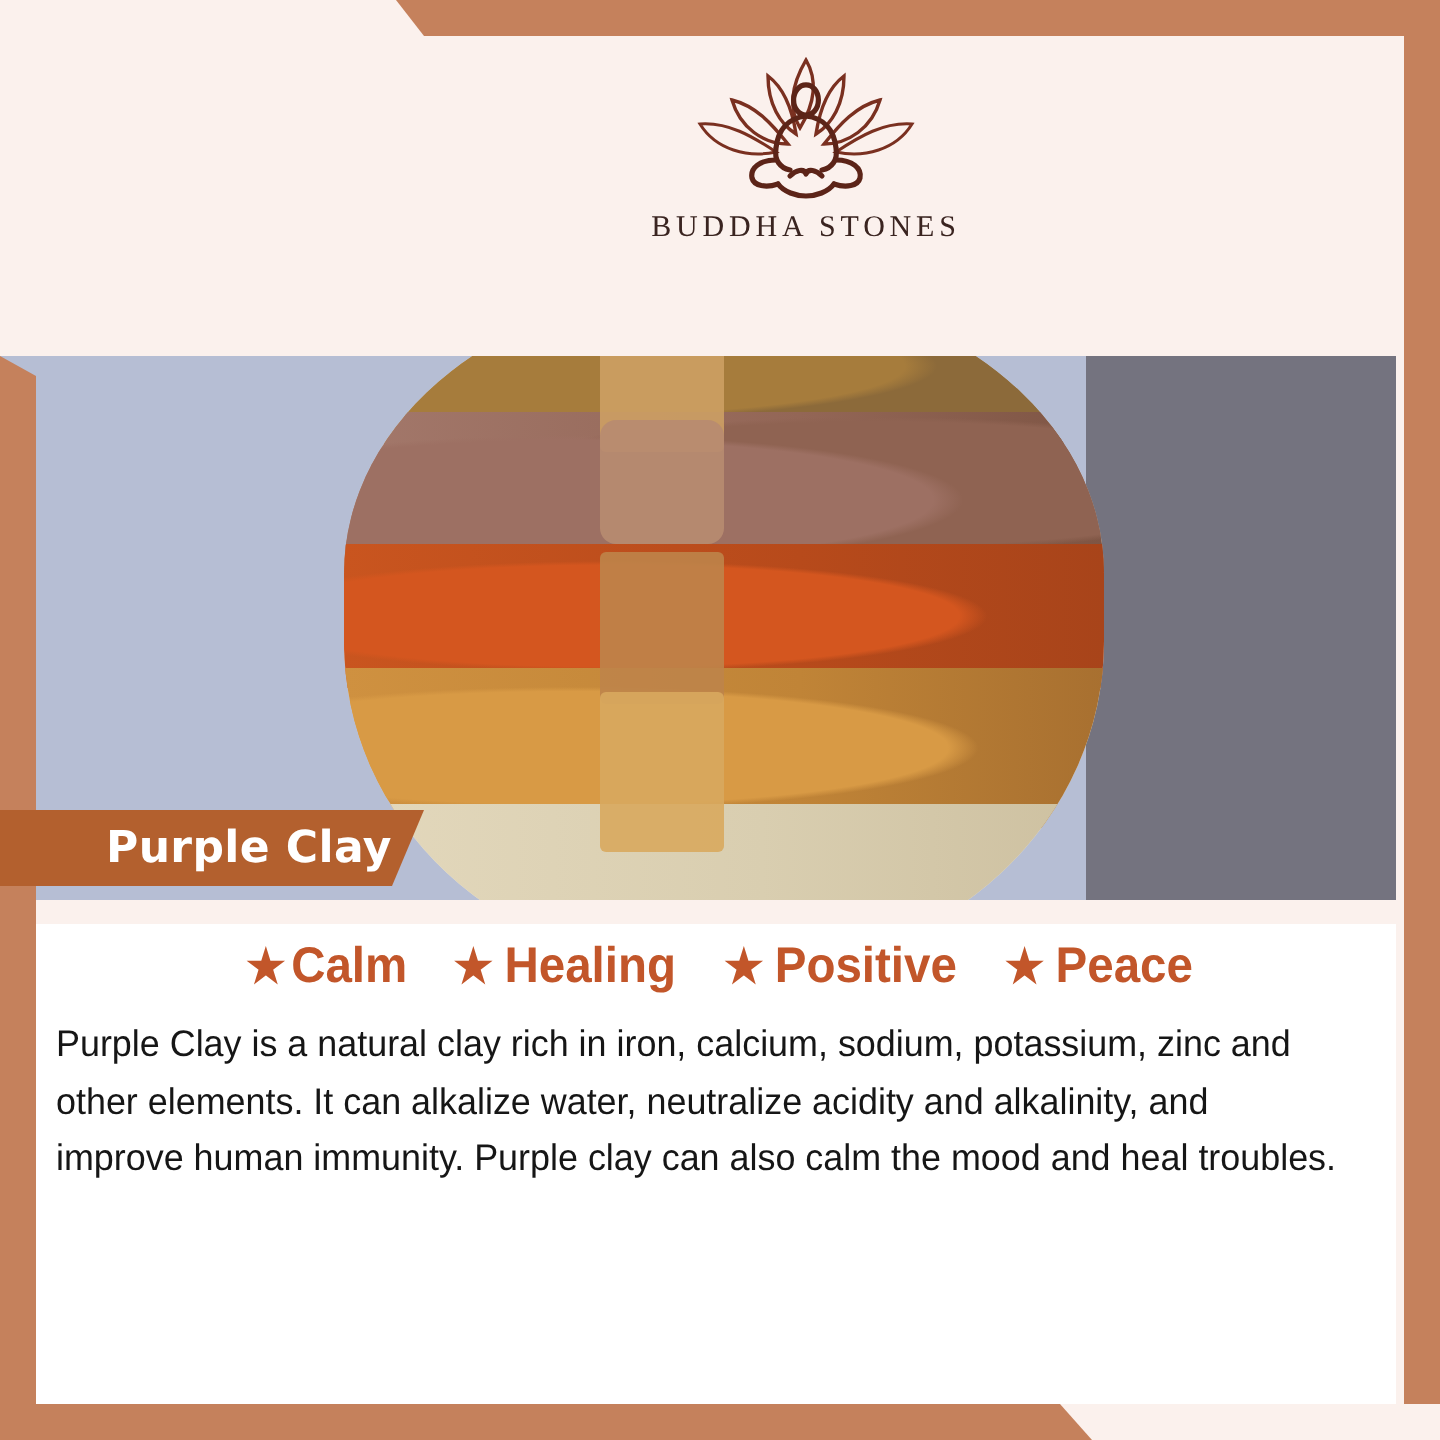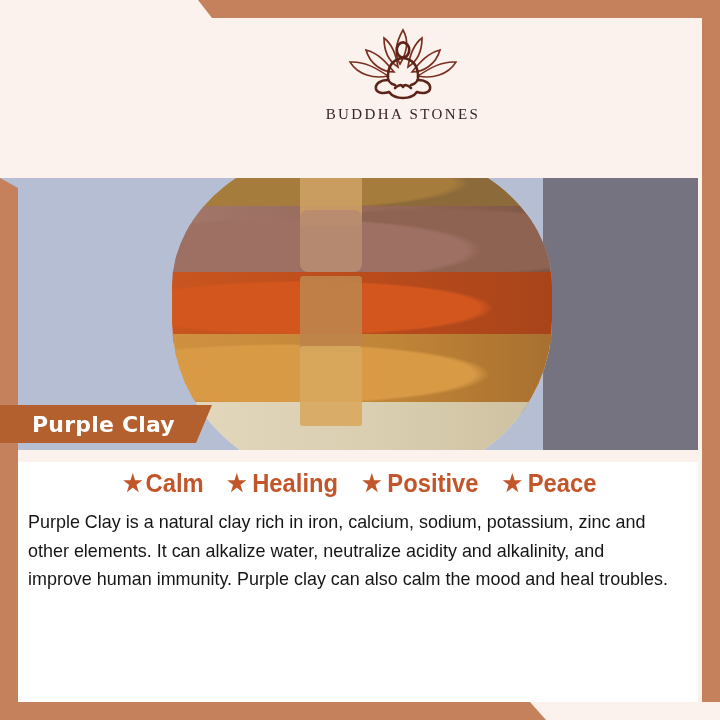--- a/index.html
+++ b/index.html
@@ -122,20 +122,21 @@
     overflow:hidden;
   }
 
   
   .stone-banner{
     position:absolute;top:405px;left:0;width:212px;height:38px;
     background:#b3602e;
     clip-path:polygon(0 0,212px 0,196px 100%,0 100%);
     display:flex;align-items:center;
     z-index:5;
+    padding-left:21px;
   }
   .stone-name{
     margin-left:32px;
     color:#ffffff;font-size:22px;font-weight:bold;
     letter-spacing:0.2px;
     font-family:"DejaVu Sans","Liberation Sans",sans-serif;
   }
 
   
   .lower{

